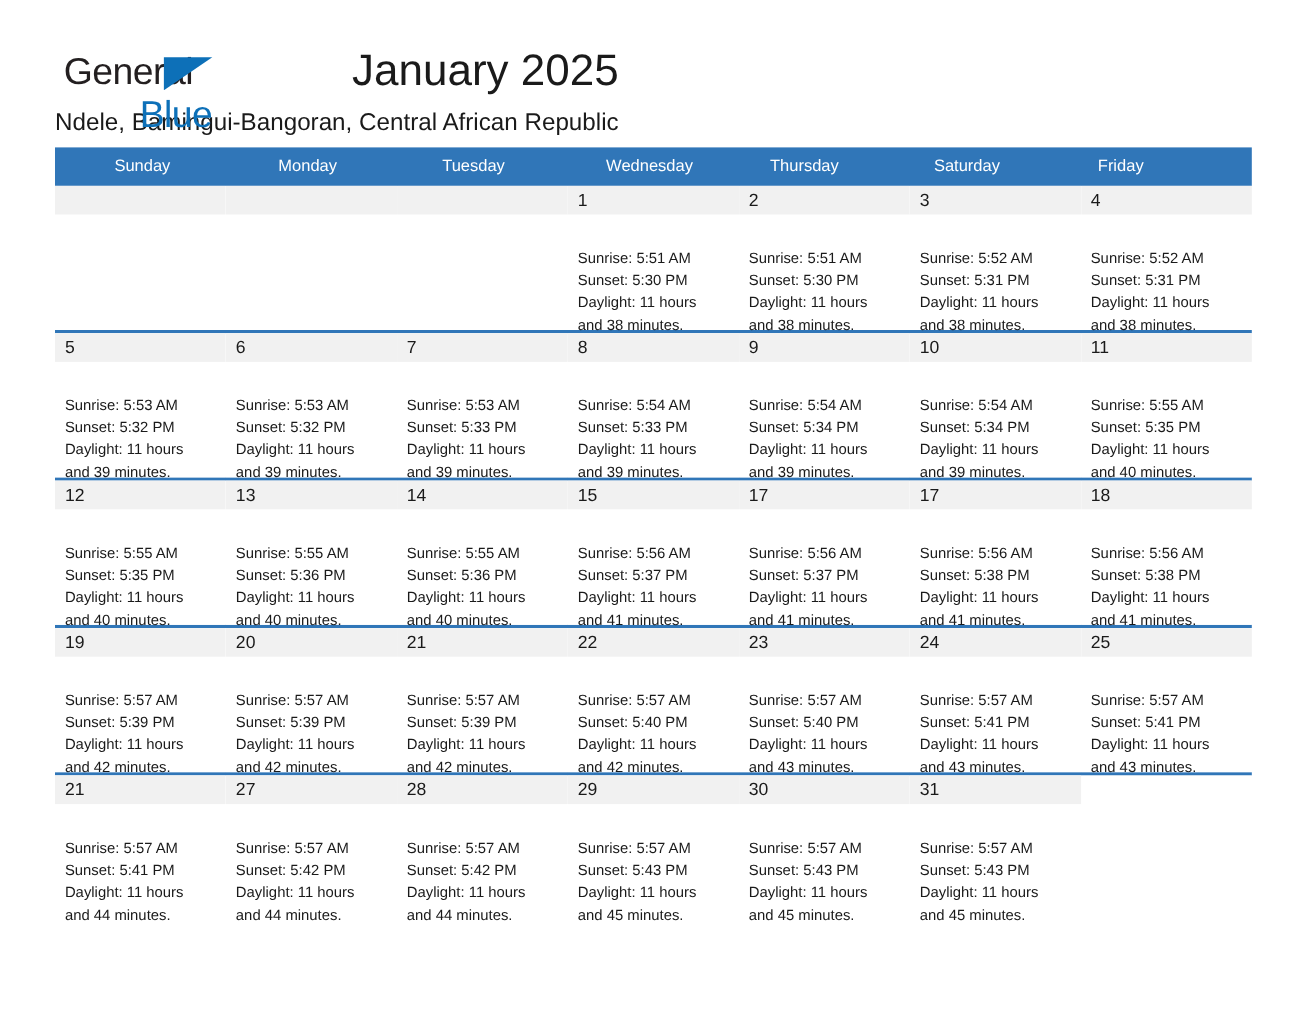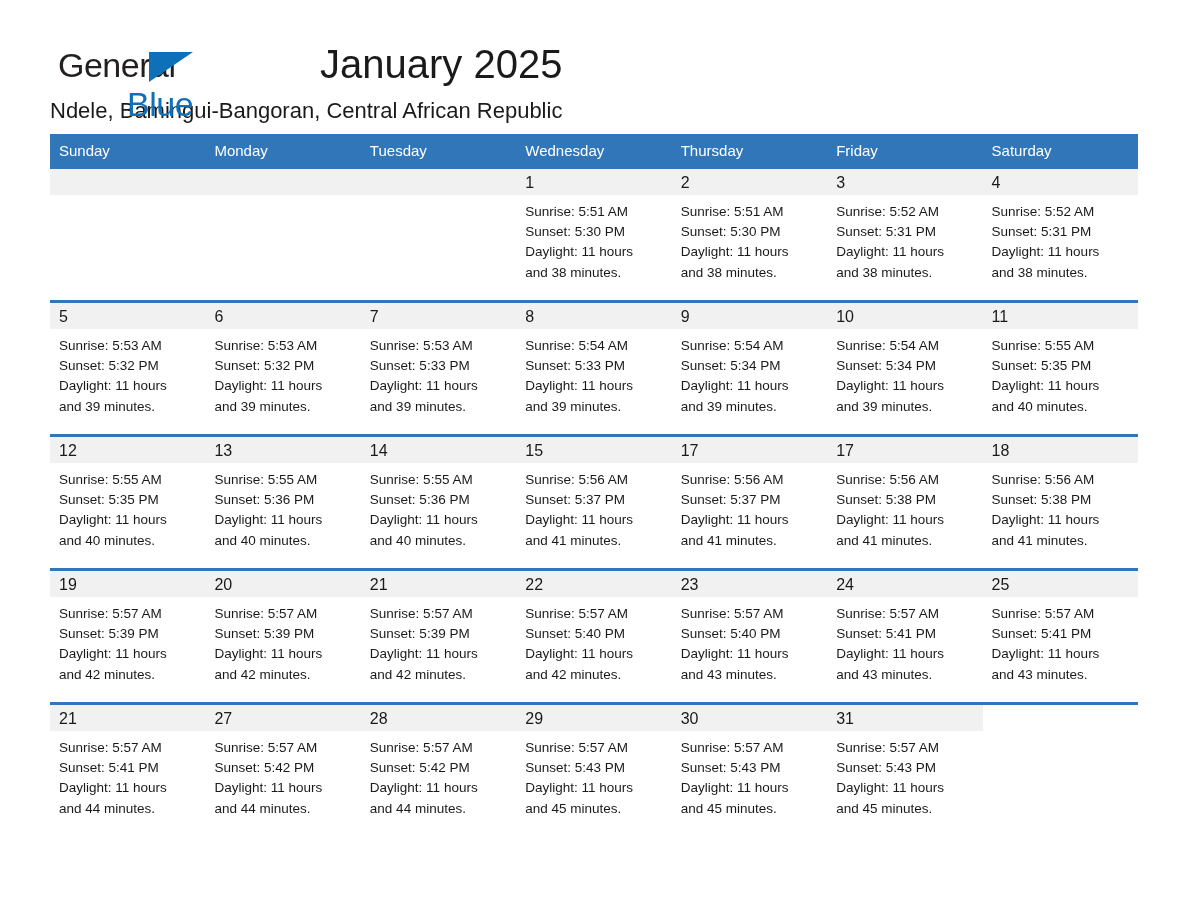--- a/index.html
+++ b/index.html
@@ -86,20 +86,21 @@
 
   
   .calendar {
     margin-top: 16px;
     width: 1088px;
   }
   .weekdays {
     display: grid;
     grid-template-columns: repeat(7, 1fr);
     background: #3076b8;
+    padding-left: 45px;
   }
   .weekday {
     color: #ffffff;
     font-size: 15px;
     padding: 8px 0 9px 9px;
     line-height: 18px;
   }
   .week {
     display: grid;
     grid-template-columns: repeat(7, 1fr);
@@ -124,20 +125,21 @@
     color: #1a1a1a;
   }
   .cell.empty .daynum-band {
     background: #f1f1f1;
   }
   .info {
     padding: 7px 6px 0 9px;
     font-size: 13.5px;
     line-height: 20.2px;
     color: #1a1a1a;
+    margin-top: 23px;
   }
   .info div {
     white-space: nowrap;
   }
   .info .daylight {
     white-space: normal;
     max-width: 132px;
   }
 </style>
 </head>
@@ -160,22 +162,22 @@
 
   </div>
 
   <div class="calendar">
     <div class="weekdays" id="weekday-row">
         <div class="weekday">Sunday</div>
         <div class="weekday">Monday</div>
         <div class="weekday">Tuesday</div>
         <div class="weekday">Wednesday</div>
         <div class="weekday">Thursday</div>
+        <div class="weekday">Saturday</div>
         <div class="weekday">Friday</div>
-        <div class="weekday">Saturday</div>
       </div>
     <div id="weeks-container">
         <div class="week first">
           <div class="cell empty">
             <div class="daynum-band"></div>
           </div>
           <div class="cell empty">
             <div class="daynum-band"></div>
           </div>
           <div class="cell empty">

